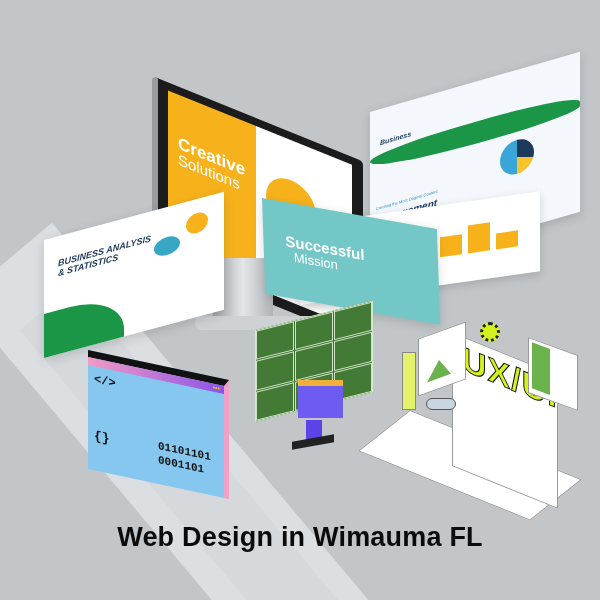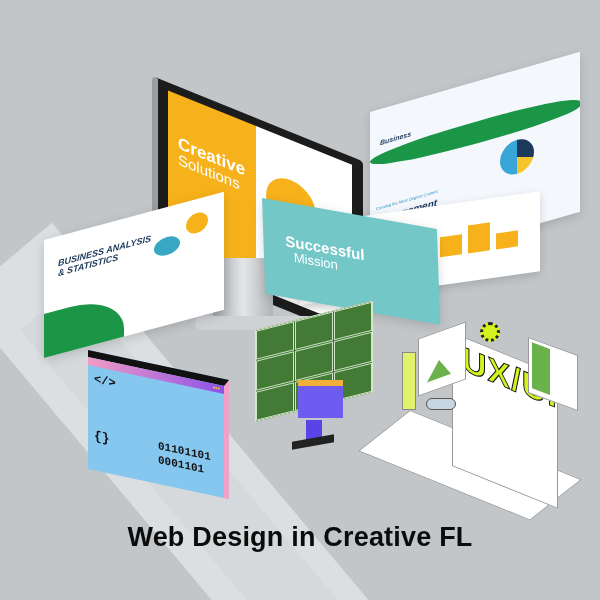--- a/index.html
+++ b/index.html
@@ -123,13 +123,13 @@
 <div class="abs img-card">
   <div style="position:absolute;left:8px;bottom:10px;width:0;height:0;border-left:12px solid transparent;border-right:12px solid transparent;border-bottom:18px solid #6cb24c;"></div>
 </div>
 <div class="abs wire">
   <div style="position:absolute;left:3px;top:3px;width:18px;height:46px;background:#6cb24c;"></div>
 </div>
 <div class="abs ruler"></div>
 <div class="abs toggle"></div>
 <div class="abs" style="left:480px;top:322px;width:14px;height:14px;border-radius:50%;border:3px dotted #222;background:#d4f21e;"></div>
 
-<div class="title">Web Design in Creative FL</div>
+<div class="title">Web Design in Wimauma FL</div>
 
 </body></html>

